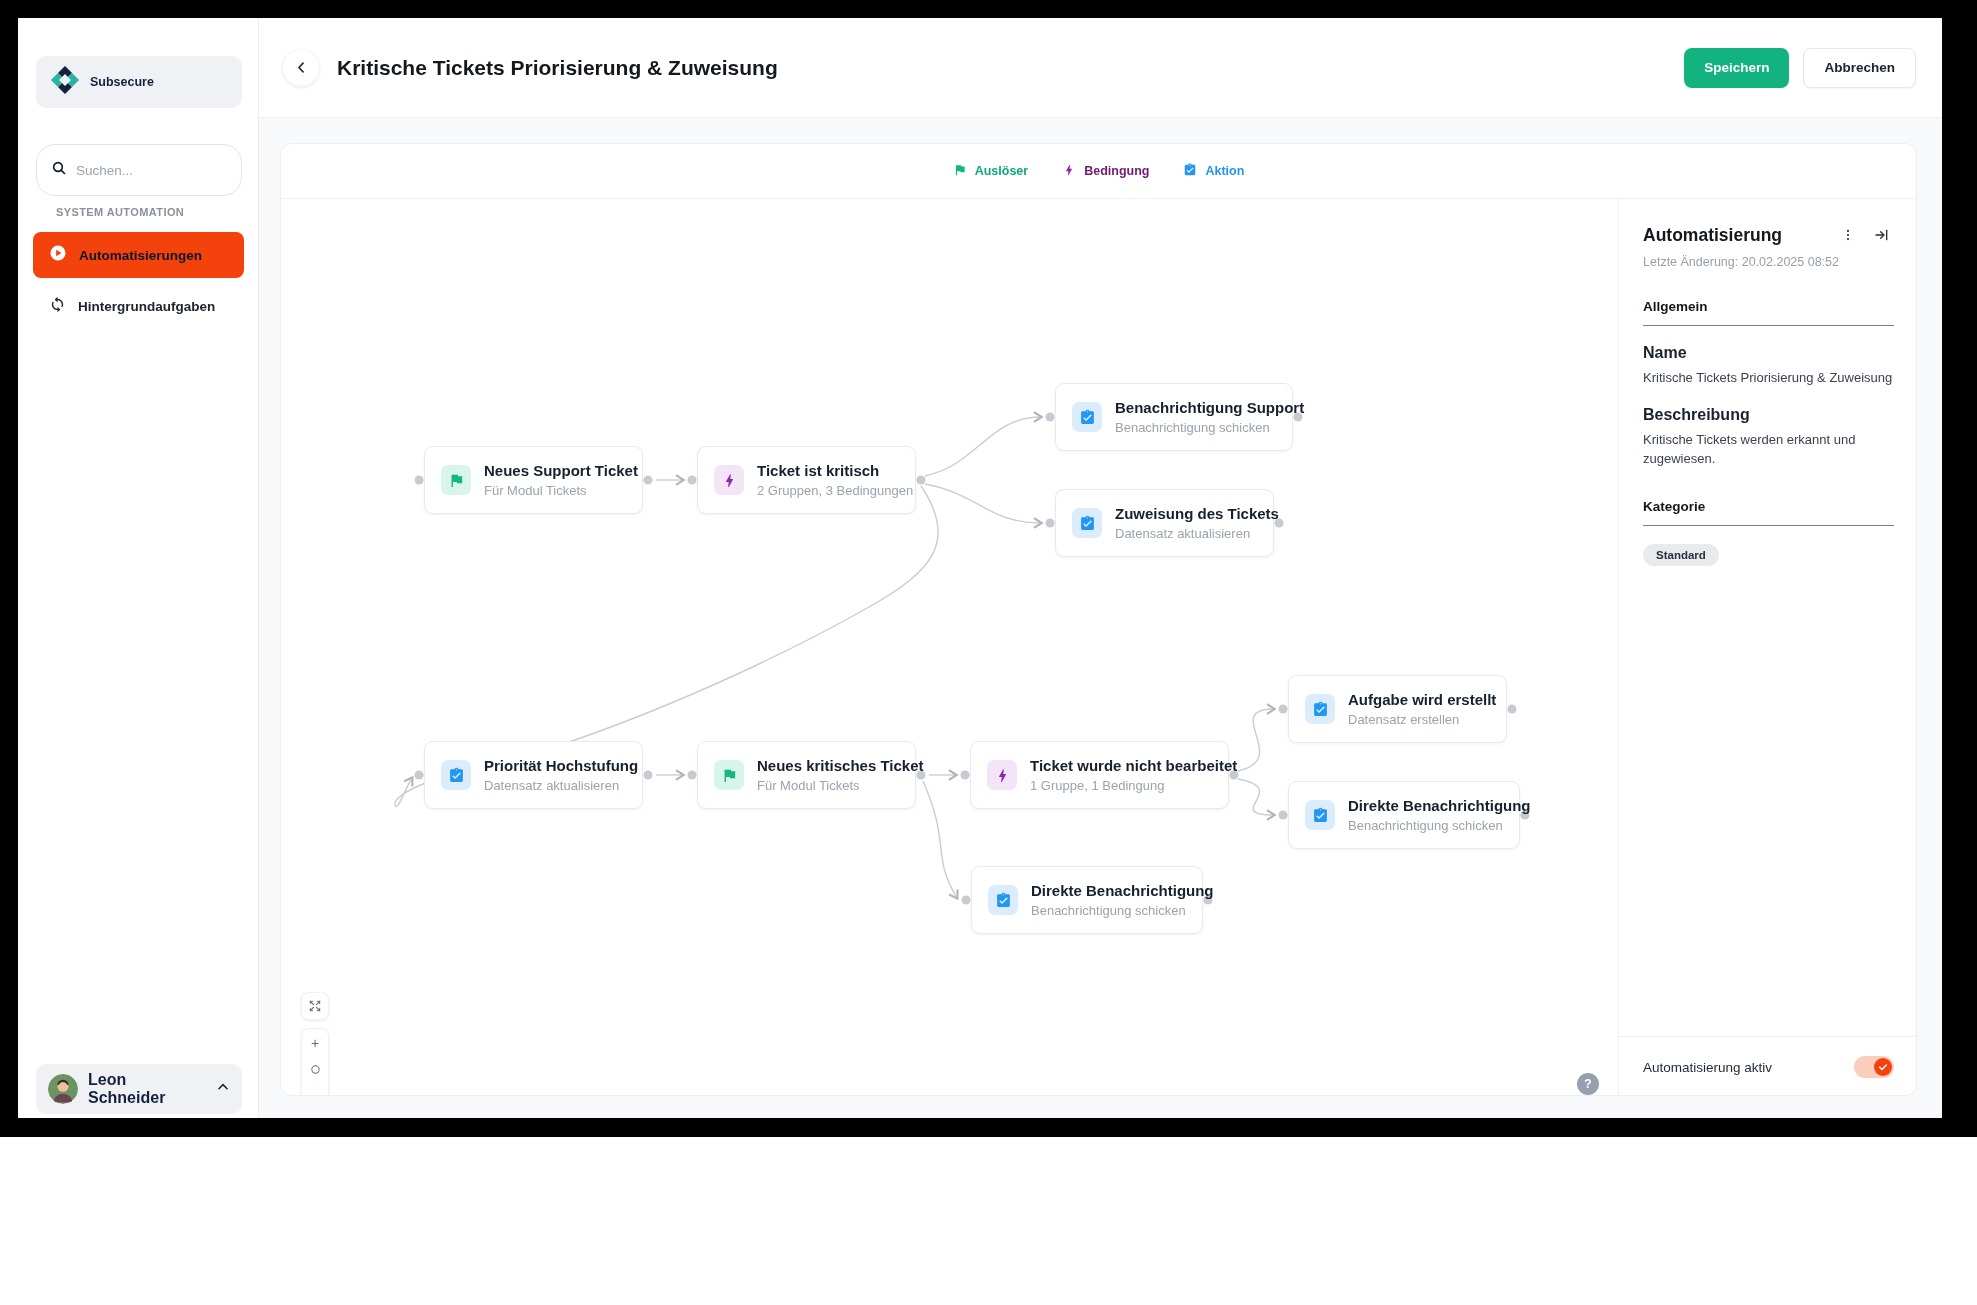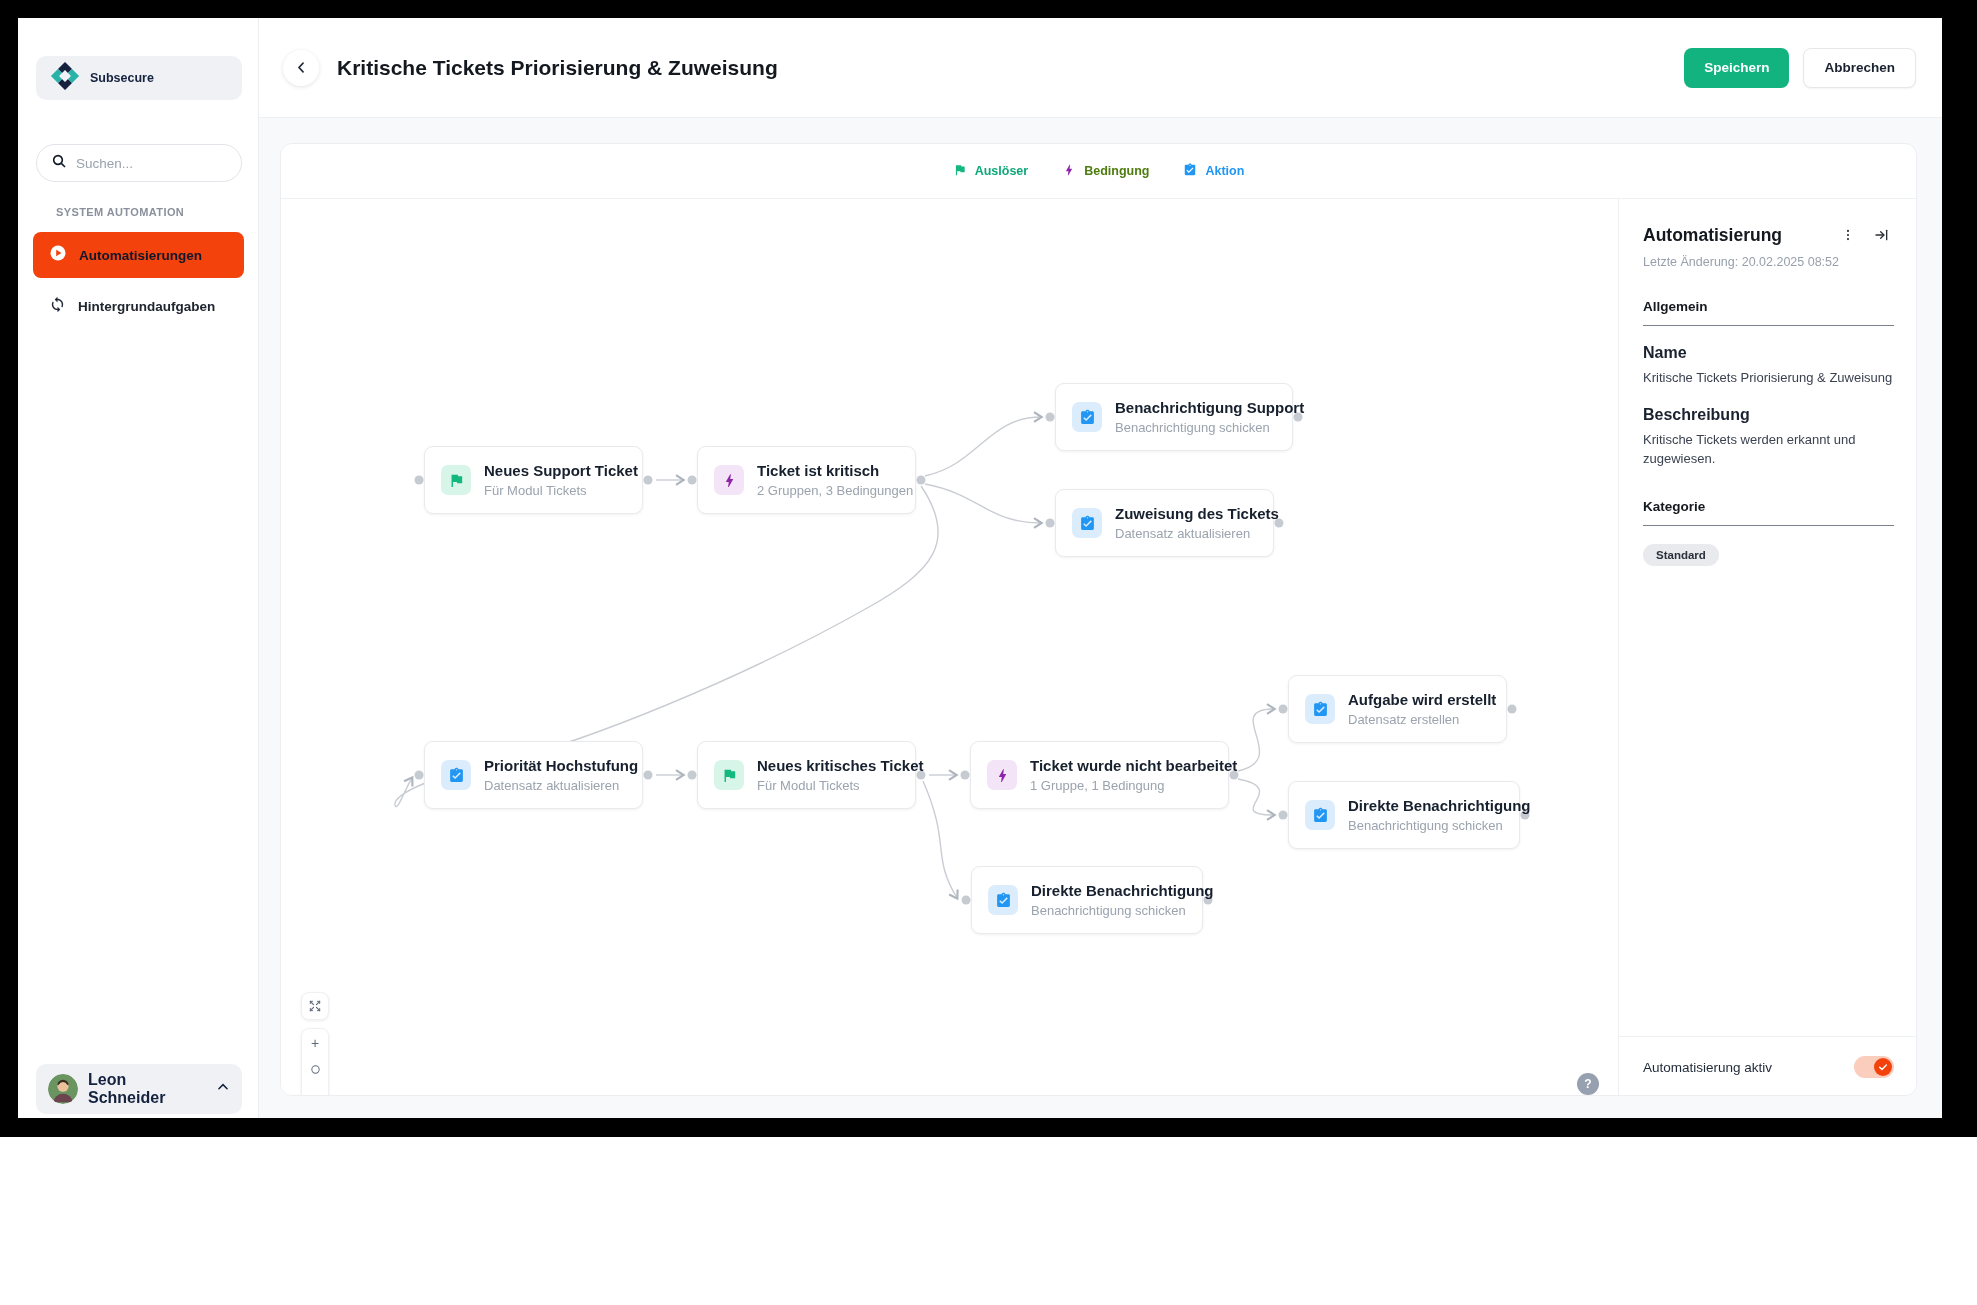--- a/index.html
+++ b/index.html
@@ -3,23 +3,23 @@
 <meta charset="utf-8">
 <style>
   * { margin:0; padding:0; box-sizing:border-box; }
   body { font-family:"Liberation Sans", sans-serif; background:#ffffff; width:1977px; height:1305px; position:relative; }
   .desktop { position:absolute; left:0; top:0; width:1977px; height:1305px; background:#ffffff; }
   .black-frame { position:absolute; left:0; top:0; width:1977px; height:1137px; background:#000000; }
   .app { position:absolute; left:18px; top:18px; width:1924px; height:1100px; background:#ffffff; display:flex; overflow:hidden; }
 
   
   .sidebar { width:241px; height:100%; background:#ffffff; border-right:1px solid #ECEDF0; position:relative; flex:none; }
-  .brand-card { position:absolute; left:18px; top:38px; width:206px; height:44px; background:#F0F1F4; border-radius:10px; display:flex; align-items:center; gap:10px; padding:0 14px; }
+  .brand-card { position:absolute; left:18px; top:38px; width:206px; height:52px; background:#F0F1F4; border-radius:10px; display:flex; align-items:center; gap:10px; padding:0 14px; }
   .brand-name { font-size:12.5px; font-weight:700; color:#14223F; }
-  .search-box { position:absolute; left:18px; top:126px; width:206px; height:38px; border:1px solid #E2E4E9; border-radius:19px; display:flex; align-items:center; gap:9px; padding:0 14px; background:#fff; }
+  .search-box { position:absolute; left:18px; top:126px; width:206px; height:52px; border:1px solid #E2E4E9; border-radius:19px; display:flex; align-items:center; gap:9px; padding:0 14px; background:#fff; }
   .search-box input { border:none; outline:none; font-size:13.5px; color:#374151; width:140px; font-family:"Liberation Sans",sans-serif; background:transparent; }
   .search-box input::placeholder { color:#9AA3AE; }
   .section-label { position:absolute; left:20px; top:188px; font-size:11px; font-weight:700; letter-spacing:.4px; color:#8A919C;margin-left:18px; }
   .nav-item-active { position:absolute; left:15px; top:214px; width:211px; height:46px; background:#F4420D; border-radius:8px; display:flex; align-items:center; gap:12px; padding:0 16px; cursor:pointer; }
   .nav-item-active .label { color:#0f172a; font-size:13.5px; font-weight:600; }
   .nav-item { position:absolute; left:15px; top:266px; width:211px; height:44px; display:flex; align-items:center; gap:12px; padding:0 16px; cursor:pointer; border-radius:8px; }
   .nav-item .label { color:#20262F; font-size:13.5px; font-weight:600; }
   .user-card { position:absolute; left:18px; top:1046px; width:206px; height:50px; background:#F0F1F4; border-radius:10px; display:flex; align-items:center; gap:10px; padding:0 12px; cursor:pointer; }
   .user-name { font-size:16px; font-weight:700; color:#14223F; flex:1; }
   .avatar { width:30px; height:30px; border-radius:50%; overflow:hidden; flex:none; }
@@ -32,21 +32,21 @@
   .btn { height:40px; border-radius:8px; font-size:13.5px; font-weight:700; display:flex; align-items:center; padding:0 20px; cursor:pointer; font-family:"Liberation Sans",sans-serif; }
   .btn-save { background:#13B37F; color:#ffffff; border:none; margin-right:14px; }
   .btn-cancel { background:#ffffff; color:#1A2230; border:1px solid #E5E7EB; box-shadow:0 1px 2px rgba(16,24,40,.05); }
 
   
   .content { flex:1; background:#F8F9FB; padding:25px 25px 22px 21px; }
   .card { width:1637px; height:953px; background:#ffffff; border:1px solid #ECEEF1; border-radius:12px; display:flex; flex-direction:column; overflow:hidden; }
   .legend-row { height:55px; border-bottom:1px solid #EEF0F2; display:flex; align-items:center; justify-content:center; gap:34px; flex:none; }
   .legend-item { display:flex; align-items:center; gap:8px; font-size:12.5px; font-weight:700; }
   .legend-trigger { color:#0EA87A; }
-  .legend-condition { color:#4d7c0f; }
+  .legend-condition { color:#701a75; }
   .legend-action { color:#2196F3; }
   .workarea { flex:1; display:flex; }
   .canvas { position:relative; width:1337px; height:898px; background:#ffffff; flex:none; }
   #edges { position:absolute; left:0; top:0; width:1337px; height:898px; }
 
   
   .node { position:absolute; height:68px; background:#ffffff; border:1px solid #E8EAED; border-radius:9px; box-shadow:0 1px 3px rgba(16,24,40,.06); display:flex; align-items:center; gap:13px; padding:0 16px; cursor:pointer; }
   .nicon { width:30px; height:30px; border-radius:7px; display:flex; align-items:center; justify-content:center; flex:none; }
   .nicon.t-trigger { background:#D7F5E9; }
   .nicon.t-condition { background:#F3E5F7; }

